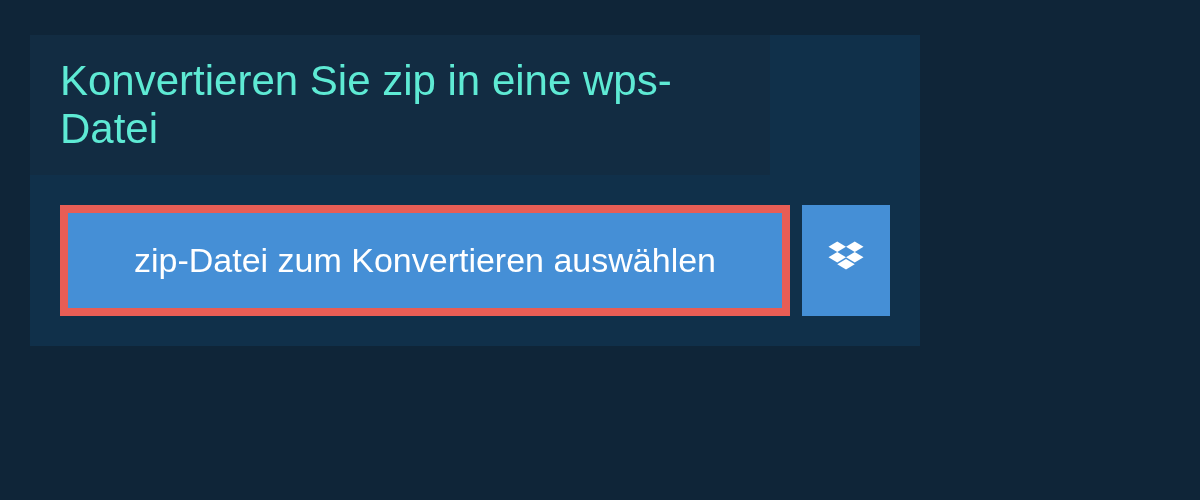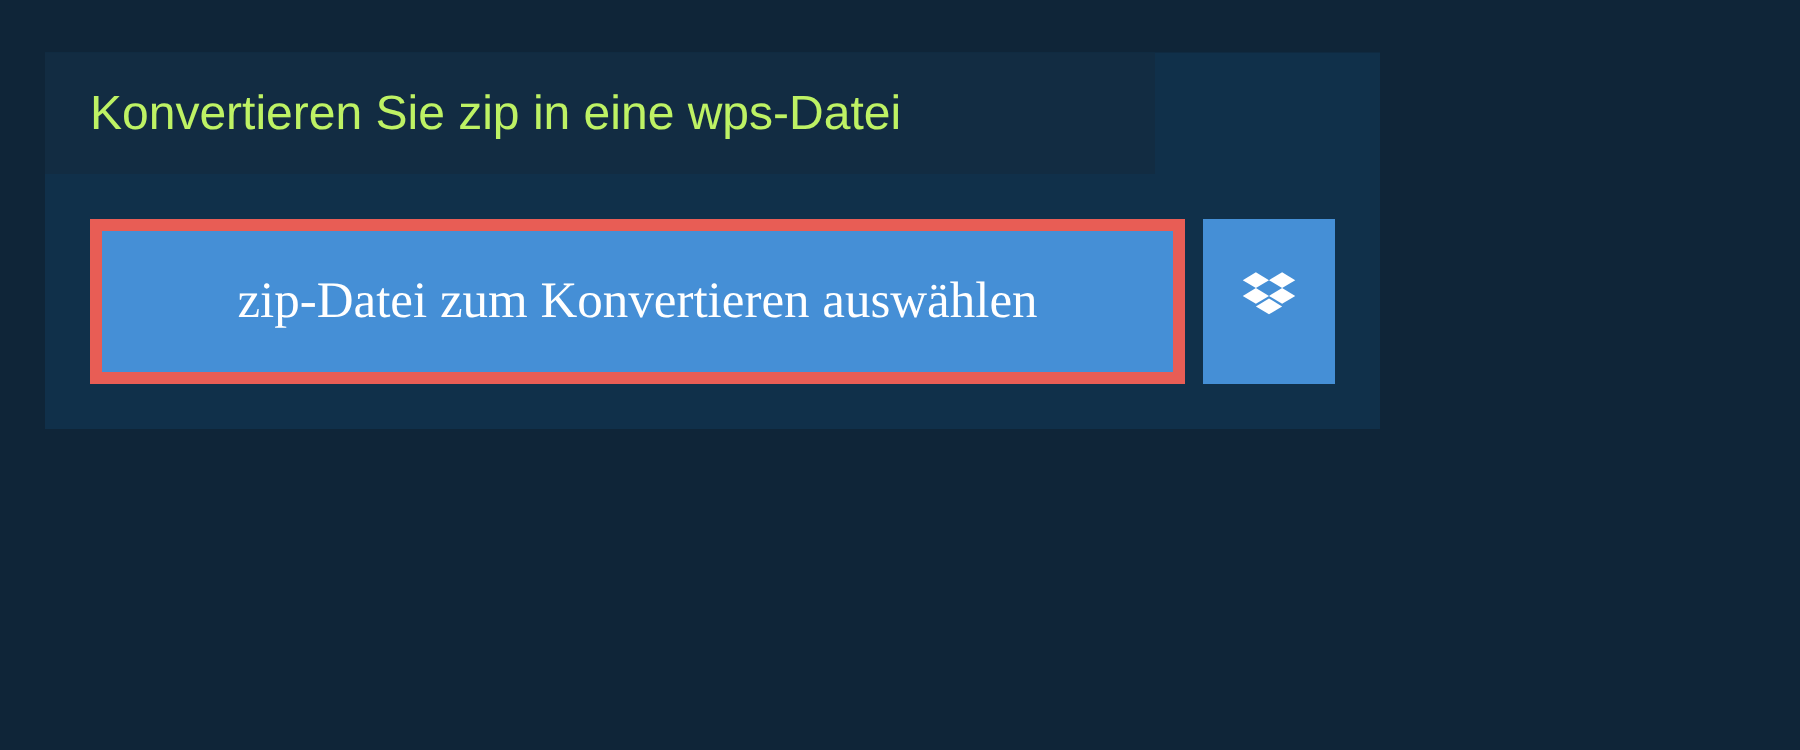--- a/index.html
+++ b/index.html
@@ -19,29 +19,28 @@
       margin: 35px 0 0 30px;
       width: 890px;
       padding: 0;
     }
     .header {
       background-color: #122c42;
       padding: 22px 30px;
       width: 740px;
     }
     .header-title {
-      color: #bef264;
-      font-size: 32px;
+      color: #5eead4;
+      font-size: 42px;
       font-weight: 400;
     }
     .button-row {
       display: flex;
       gap: 12px;
       padding: 30px;
-      font-family: Liberation Serif, serif;
     }
     .select-button {
       background-color: #458fd6;
       border: 8px solid #e85d55;
       padding: 28px 40px;
       cursor: pointer;
       display: flex;
       align-items: center;
       justify-content: center;
       flex: 0 0 auto;

